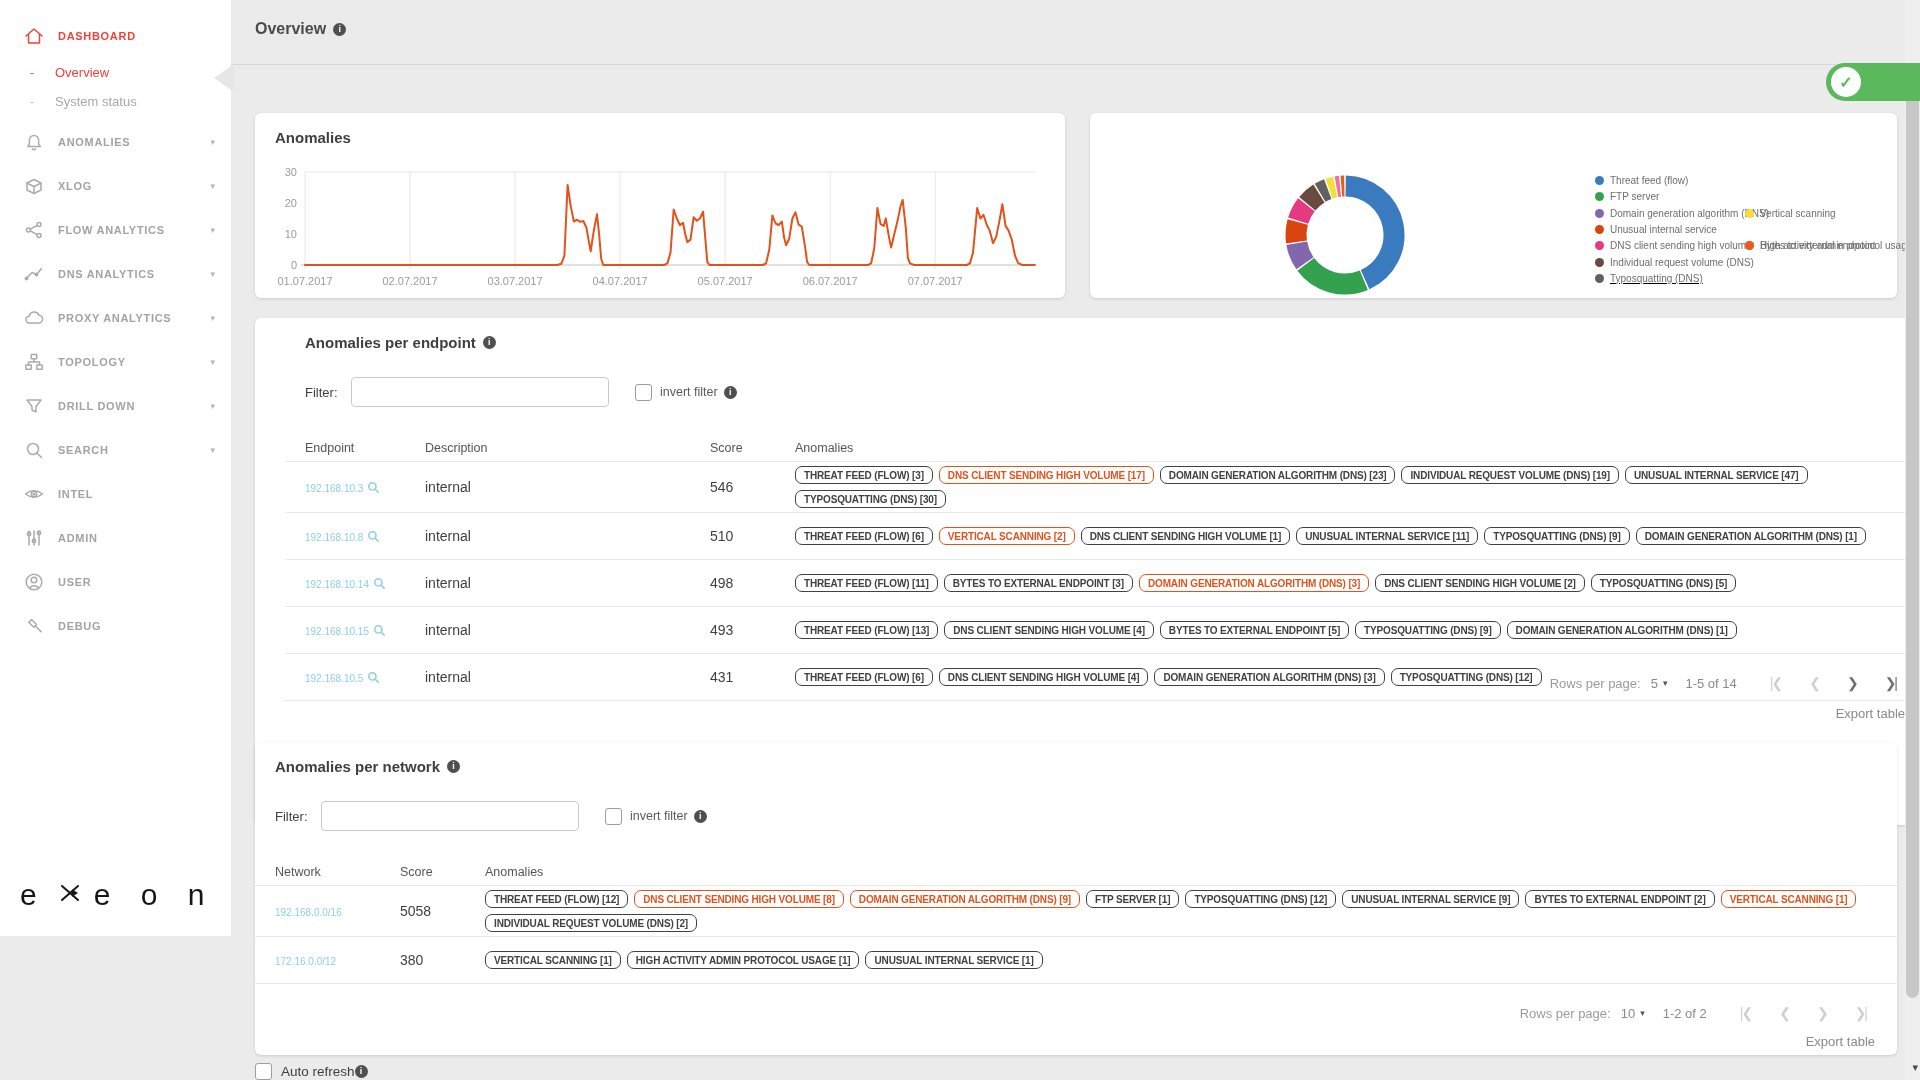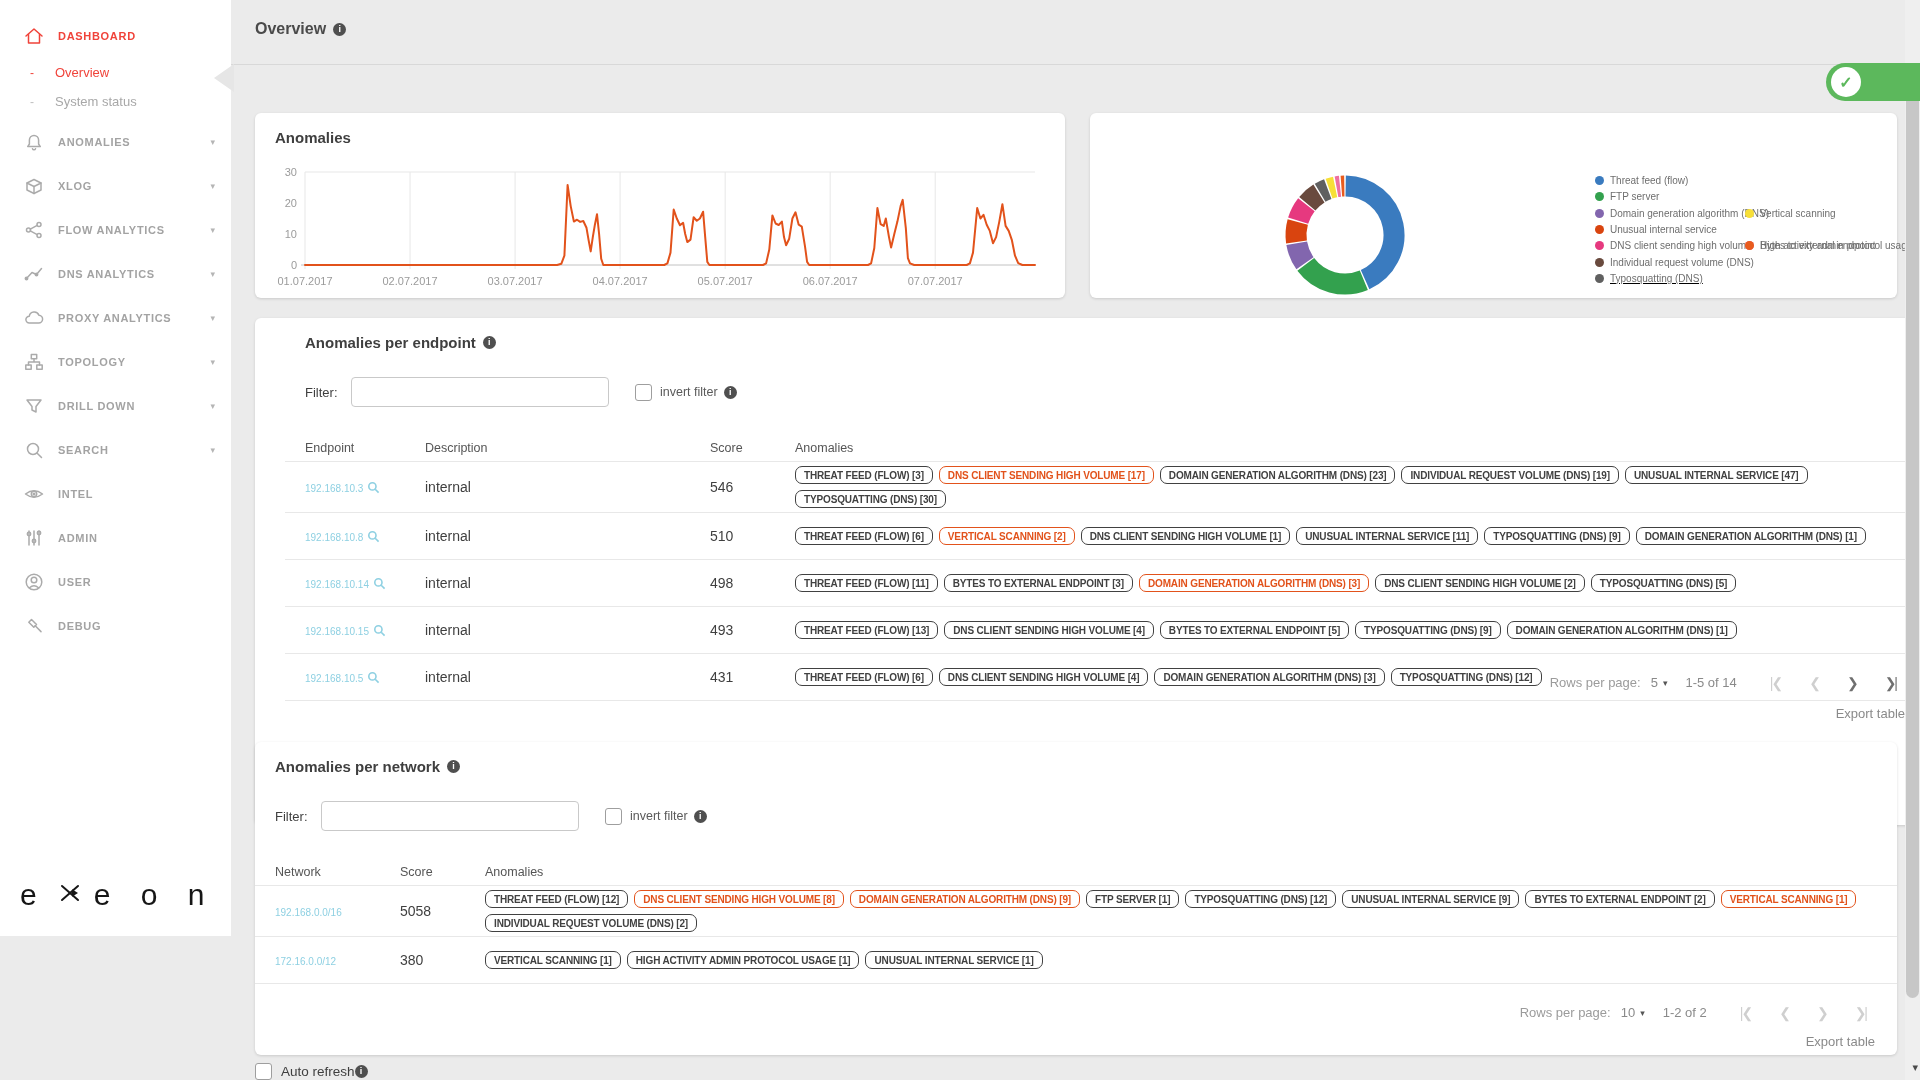--- a/index.html
+++ b/index.html
@@ -57,21 +57,21 @@
   .thead span{font-size:12.5px;color:#555;}
   .trow.data{min-height:38px;padding-top:4px;padding-bottom:4px;}
   .iplink{font-size:10px;color:#8ed0e2;text-decoration:none;display:inline-flex;align-items:center;gap:4px;cursor:pointer;}
   .iplink svg{stroke:#8ed0e2;fill:none;stroke-width:1.6;}
   .desc,.score{font-size:14px;color:#3f3f3f;}
   .badges{display:flex;flex-wrap:wrap;gap:6px;align-items:center;}
   .badge{border:1px solid #414141;color:#414141;border-radius:7px;padding:2.5px 8px;font-size:10px;font-weight:bold;white-space:nowrap;letter-spacing:-0.15px;}
   .badge.hl{border-color:#e2521b;color:#e2521b;}
 
   
-  .pgrow{position:absolute;right:22px;display:flex;align-items:flex-start;gap:10px;font-size:13px;color:#9b9b9b;}
+  .pgrow{position:absolute;right:22px;display:flex;align-items:center;gap:10px;font-size:13px;color:#9b9b9b;}
   .pg-val{display:flex;align-items:center;gap:5px;color:#8a8a8a;cursor:pointer;}
   .pg-val .dd{font-size:9px;color:#555;}
   .pg-range{margin:0 14px 0 8px;color:#8a8a8a;}
   .pg-btn{font-size:14px;padding:0 9px;cursor:pointer;color:#cfcfcf;letter-spacing:-2px;}
   .pg-btn.on{color:#6f6f6f;}
   .export{position:absolute;right:22px;font-size:13px;color:#8a8a8a;cursor:pointer;}
 
   
   .chart-svg{position:absolute;left:0;}
   #legend{position:absolute;left:0;top:0;width:100%;height:100%;}

